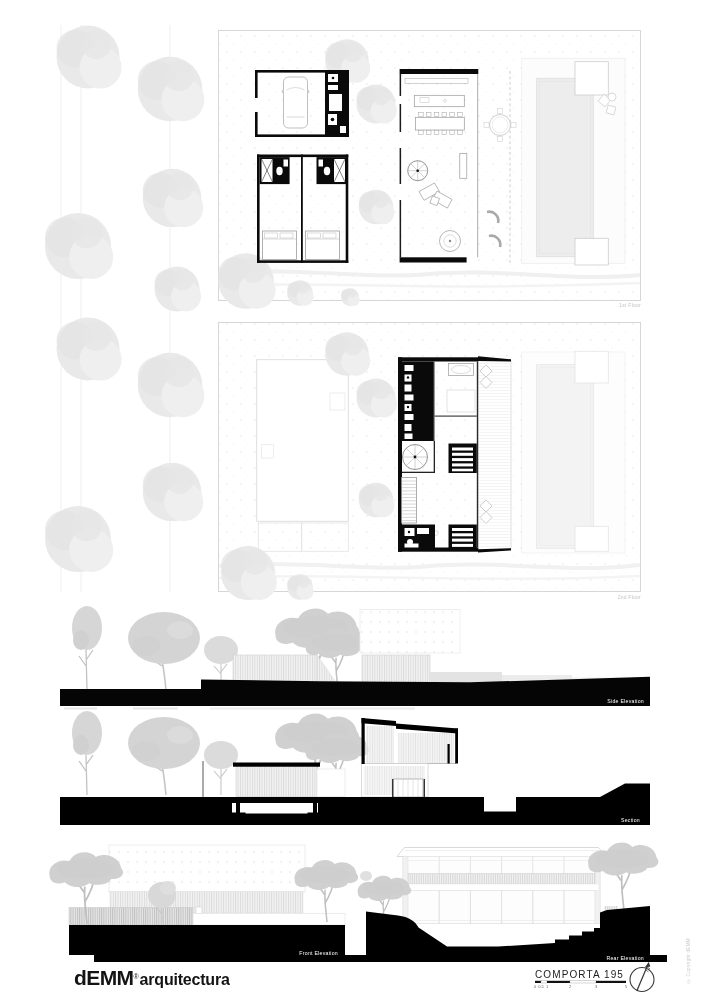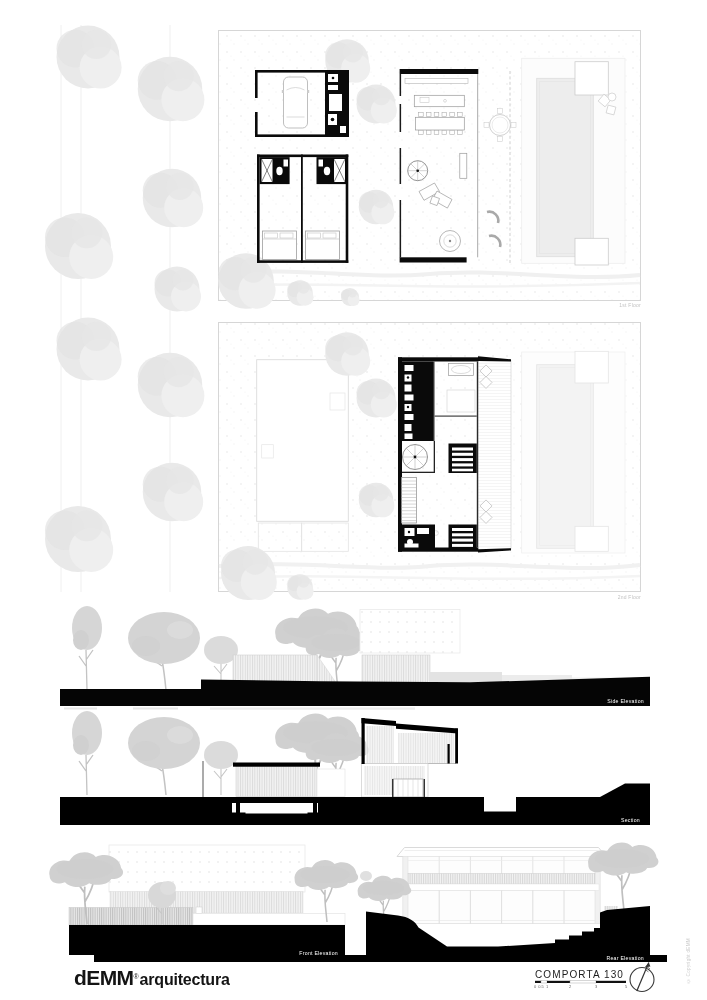--- a/index.html
+++ b/index.html
@@ -472,17 +472,17 @@
 <div id="lbl-floor2" class="lbl">2nd Floor</div>
 <div id="lbl-side" class="lbl white">Side Elevation</div>
 <div id="lbl-section" class="lbl white">Section</div>
 <div id="lbl-front" class="lbl white">Front Elevation</div>
 <div id="lbl-rear" class="lbl white">Rear Elevation</div>
 
 <div id="logo">
   <span class="brand">dEMM</span><span class="reg">®</span><span class="studio">arquitectura</span>
 </div>
 
-<div id="title">COMPORTA 130</div>
+<div id="title">COMPORTA 195</div>
 
 <div id="copyright">© Copyright dEMM</div>
 
 </div>
 
 </body></html>

